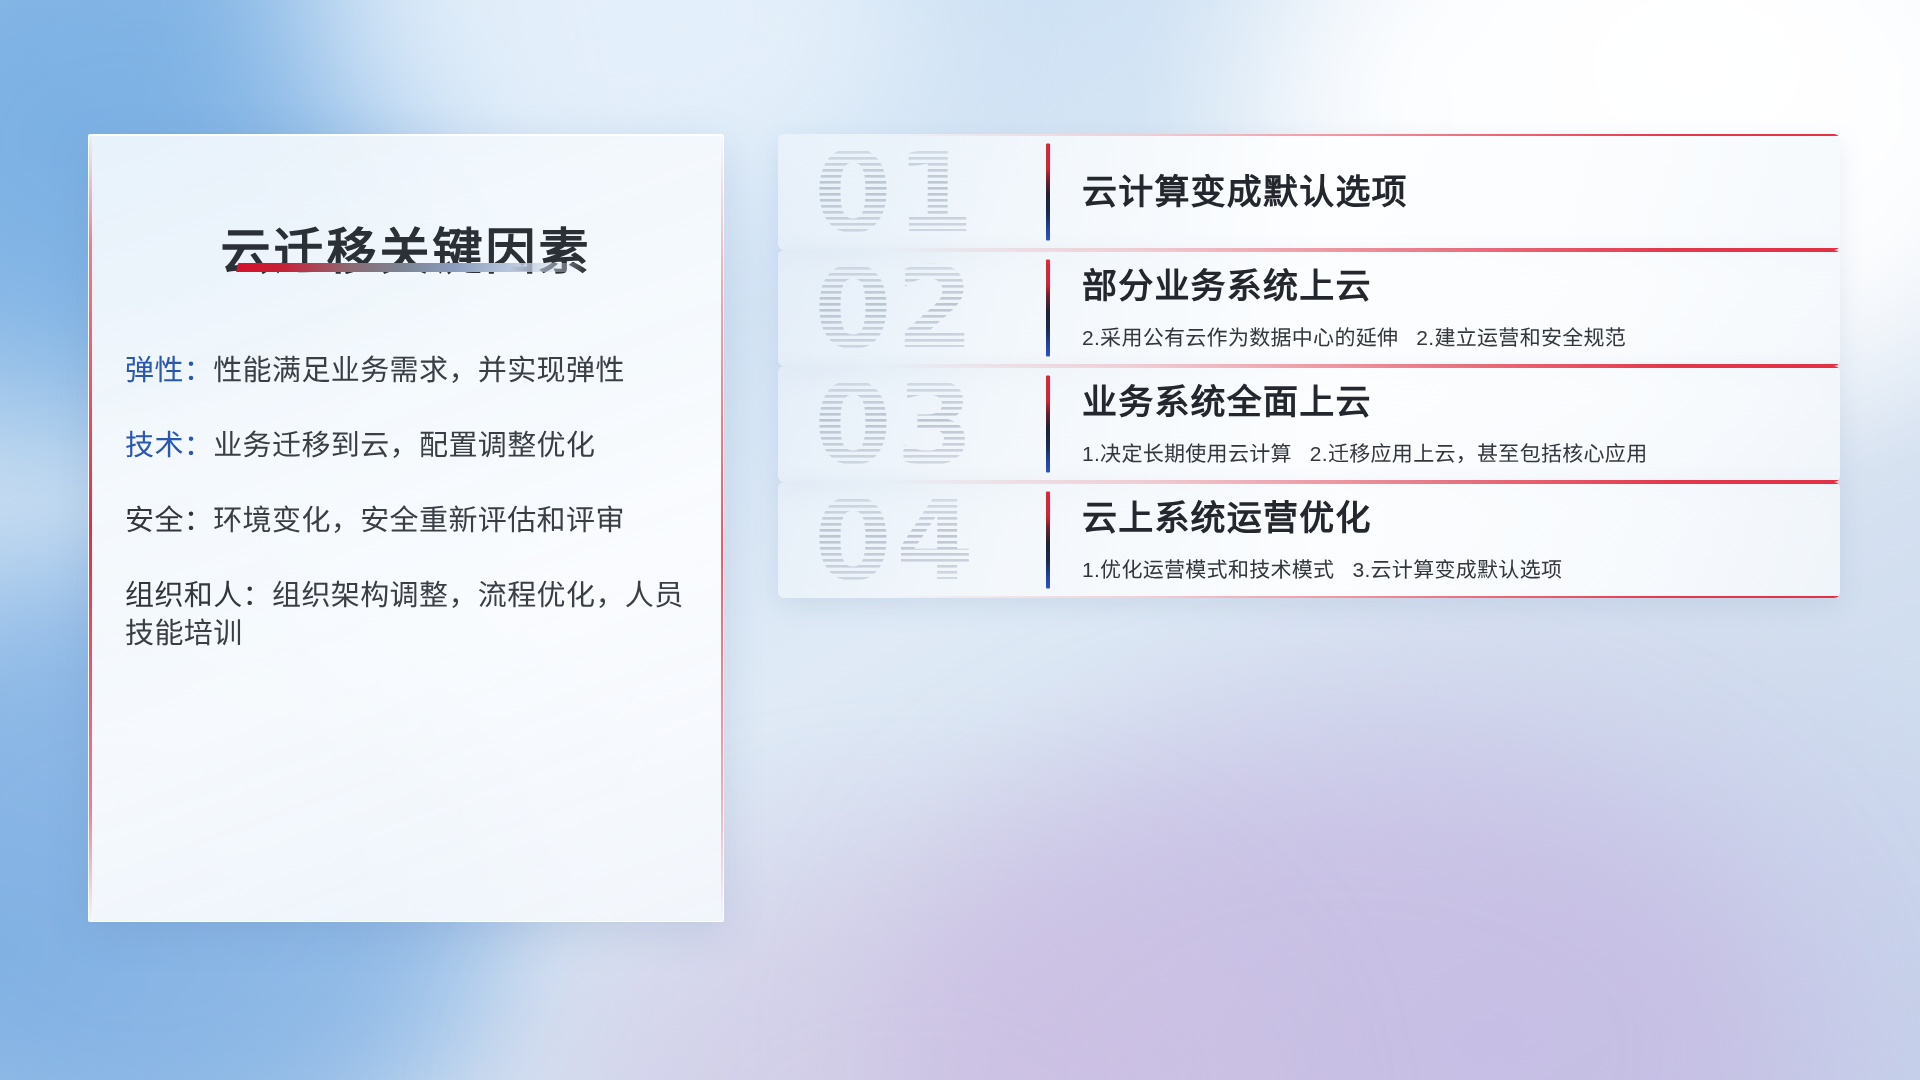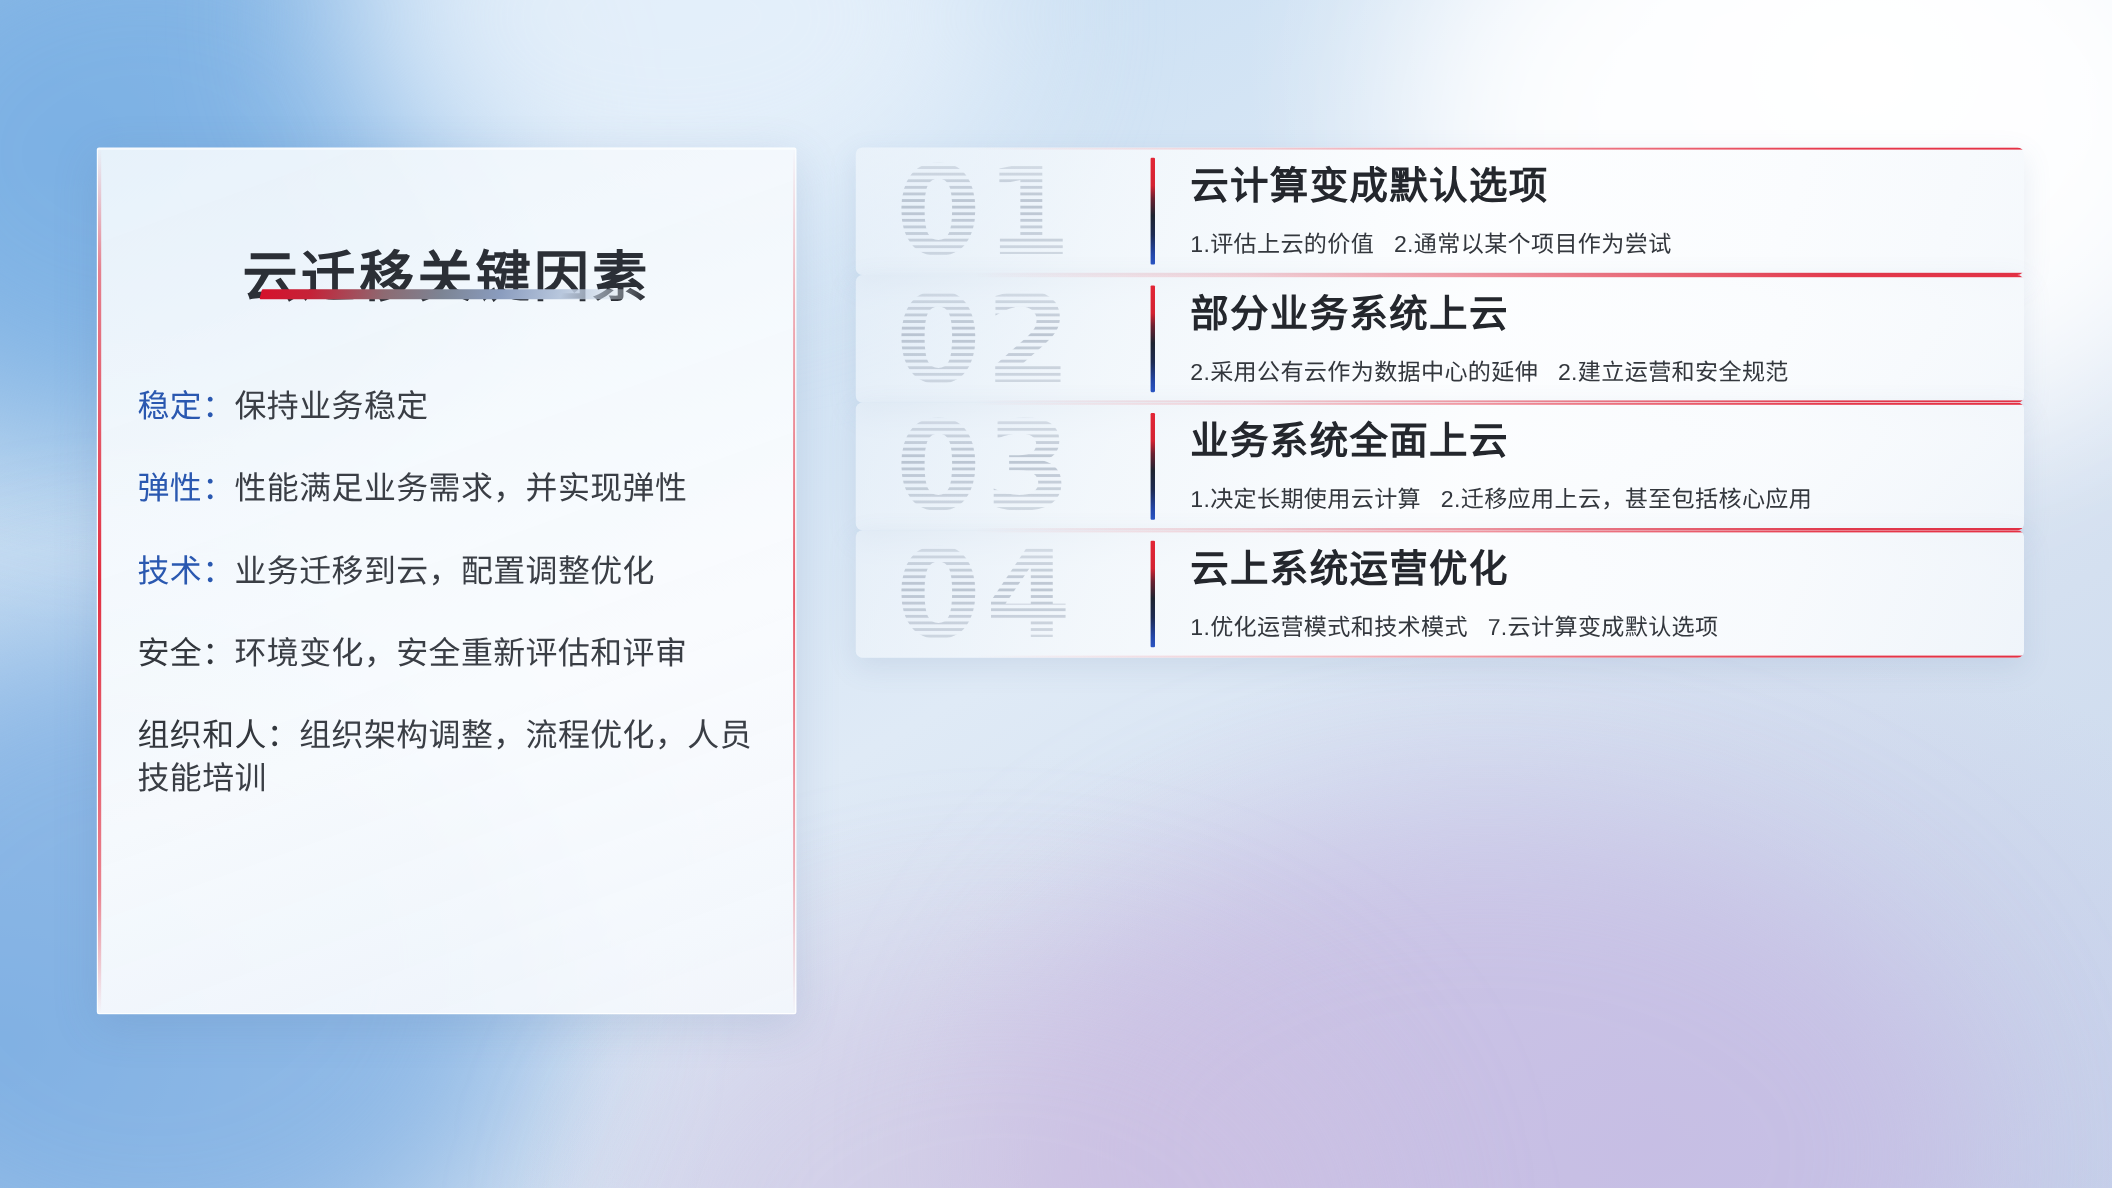--- a/index.html
+++ b/index.html
@@ -242,23 +242,20 @@
   <div class="bg-blob blob-d"></div>
   <div class="bg-blob blob-e"></div>
   <div class="bg-blob blob-f"></div>
 
   <section id="left-panel">
     <h1 id="panel-title">云迁移关键因素</h1>
     <div id="title-underline"></div>
 
     <div id="bullet-list">
 
-      <div class="bullet-row">
-        <span class="bullet-label accent">稳定：</span><span class="bullet-text">保持业务稳定</span>
-      </div>
 
       <div class="bullet-row">
         <span class="bullet-label accent">弹性：</span><span class="bullet-text">性能满足业务需求，并实现弹性</span>
       </div>
 
       <div class="bullet-row">
         <span class="bullet-label accent">技术：</span><span class="bullet-text">业务迁移到云，配置调整优化</span>
       </div>
 
       <div class="bullet-row">
@@ -290,23 +287,20 @@
             <mask id="m1">
                 <rect width="212" height="118" fill="url(#fade1)"></rect>
               </mask>
           </defs>
           <text class="step-num-text" x="2" y="98" fill="url(#stripe1)" mask="url(#m1)">01</text>
         </svg>
       </div>
       <div class="step-bar"></div>
       <div class="step-body">
         <div class="step-title">云计算变成默认选项</div>
-        <div class="step-sub">
-          <span>1.评估上云的价值</span><span class="gap"></span><span>2.通常以某个项目作为尝试</span>
-        </div>
       </div>
     </article>
 
     <article class="step-card">
       <div class="step-num">
         <svg viewBox="0 0 212 118" aria-hidden="true">
           <defs>
             <pattern id="stripe2" width="6" height="6" patternUnits="userSpaceOnUse">
               <rect width="6" height="6" fill="none"></rect>
               <rect width="6" height="2.6" fill="#8e9bad" opacity="0.55"></rect>
@@ -378,19 +372,19 @@
                 <rect width="212" height="118" fill="url(#fade4)"></rect>
               </mask>
           </defs>
           <text class="step-num-text" x="2" y="98" fill="url(#stripe4)" mask="url(#m4)">04</text>
         </svg>
       </div>
       <div class="step-bar"></div>
       <div class="step-body">
         <div class="step-title">云上系统运营优化</div>
         <div class="step-sub">
-          <span>1.优化运营模式和技术模式</span><span class="gap"></span><span>7.云计算变成默认选项</span>
+          <span>1.优化运营模式和技术模式</span><span class="gap"></span><span>3.云计算变成默认选项</span>
         </div>
       </div>
     </article>
 
   </section>
 </div>
 
 </body></html>

